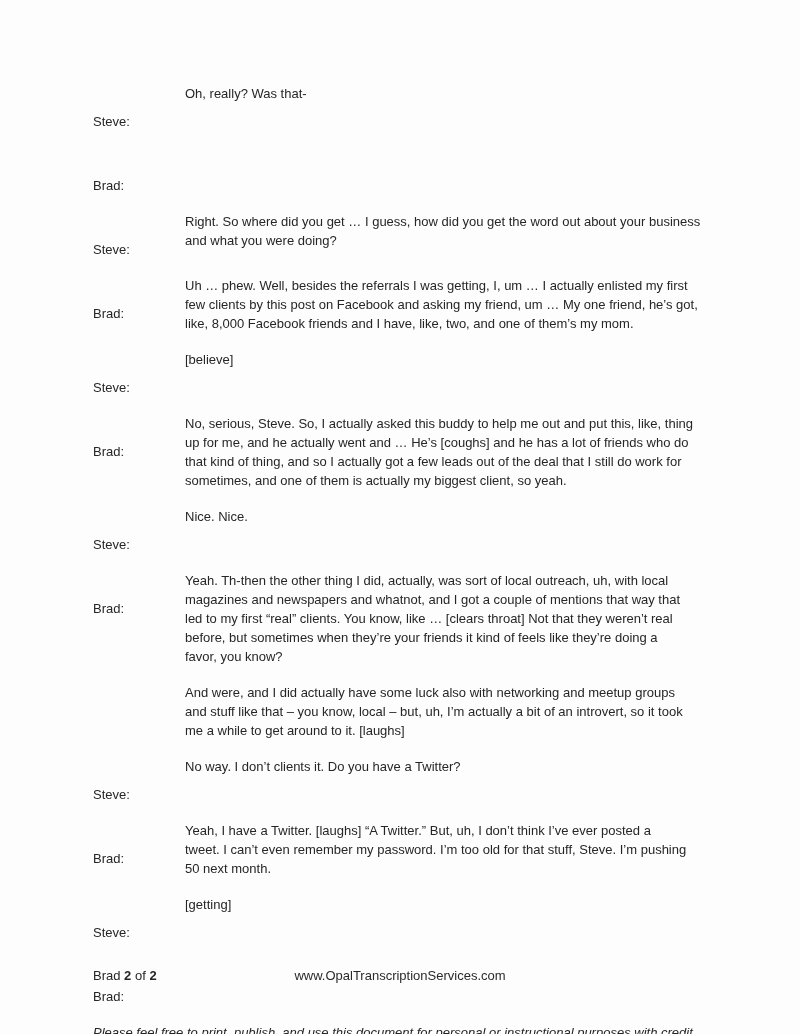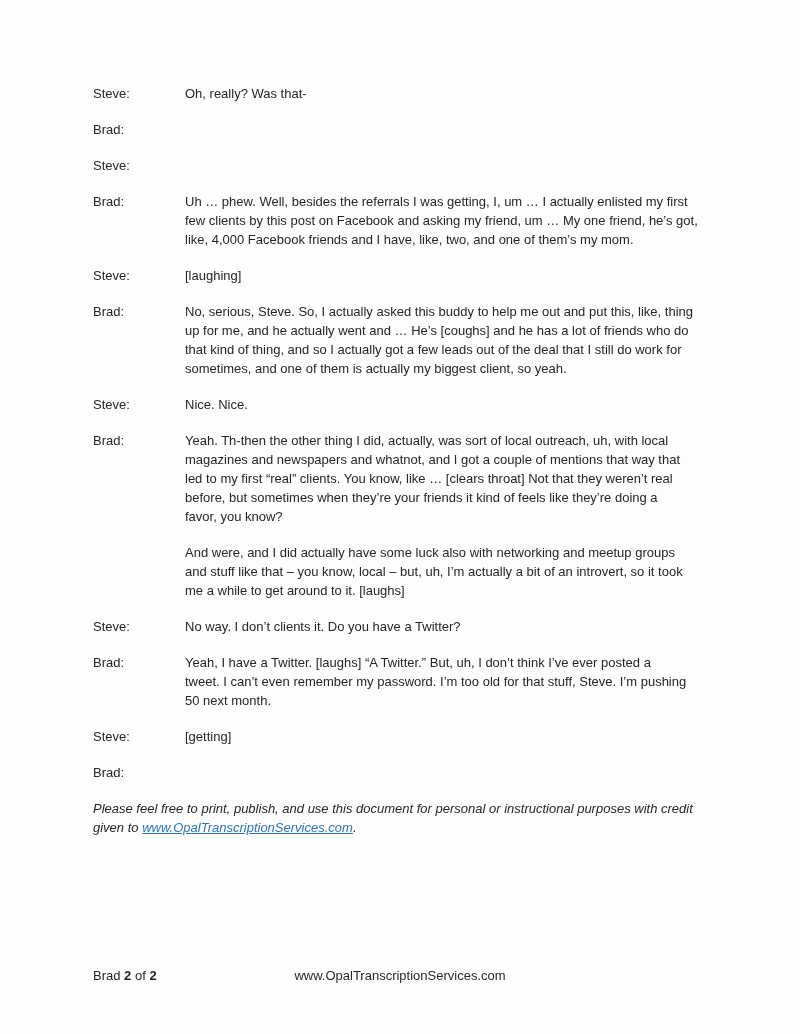--- a/index.html
+++ b/index.html
@@ -23,20 +23,21 @@
     width: 619px;
   }
   .utterance {
     display: flex;
     align-items: flex-start;
     margin-bottom: 17px;
   }
   .speaker {
     flex: 0 0 92px;
     width: 92px;
+    margin-top: 28px;
   }
   .utterance-text {
     flex: 1 1 auto;
     white-space: pre-line;
   }
   .usage-note {
     font-style: italic;
     white-space: pre-line;
     width: 619px;
   }
@@ -76,32 +77,34 @@
         <span class="speaker">Steve:</span>
         <span class="utterance-text">Oh, really? Was that-</span>
       </div>
 
       <div class="utterance">
         <span class="speaker">Brad:</span>
       </div>
 
       <div class="utterance">
         <span class="speaker">Steve:</span>
+        <span class="utterance-text">Right. So where did you get … I guess, how did you get the word out about your business
+and what you were doing?</span>
       </div>
 
       <div class="utterance">
         <span class="speaker">Brad:</span>
         <span class="utterance-text">Uh … phew. Well, besides the referrals I was getting, I, um … I actually enlisted my first
 few clients by this post on Facebook and asking my friend, um … My one friend, he’s got,
-like, 4,000 Facebook friends and I have, like, two, and one of them’s my mom.</span>
+like, 8,000 Facebook friends and I have, like, two, and one of them’s my mom.</span>
       </div>
 
       <div class="utterance">
         <span class="speaker">Steve:</span>
-        <span class="utterance-text">[laughing]</span>
+        <span class="utterance-text">[believe]</span>
       </div>
 
       <div class="utterance">
         <span class="speaker">Brad:</span>
         <span class="utterance-text">No, serious, Steve. So, I actually asked this buddy to help me out and put this, like, thing
 up for me, and he actually went and … He’s [coughs] and he has a lot of friends who do
 that kind of thing, and so I actually got a few leads out of the deal that I still do work for
 sometimes, and one of them is actually my biggest client, so yeah.</span>
       </div>
 

